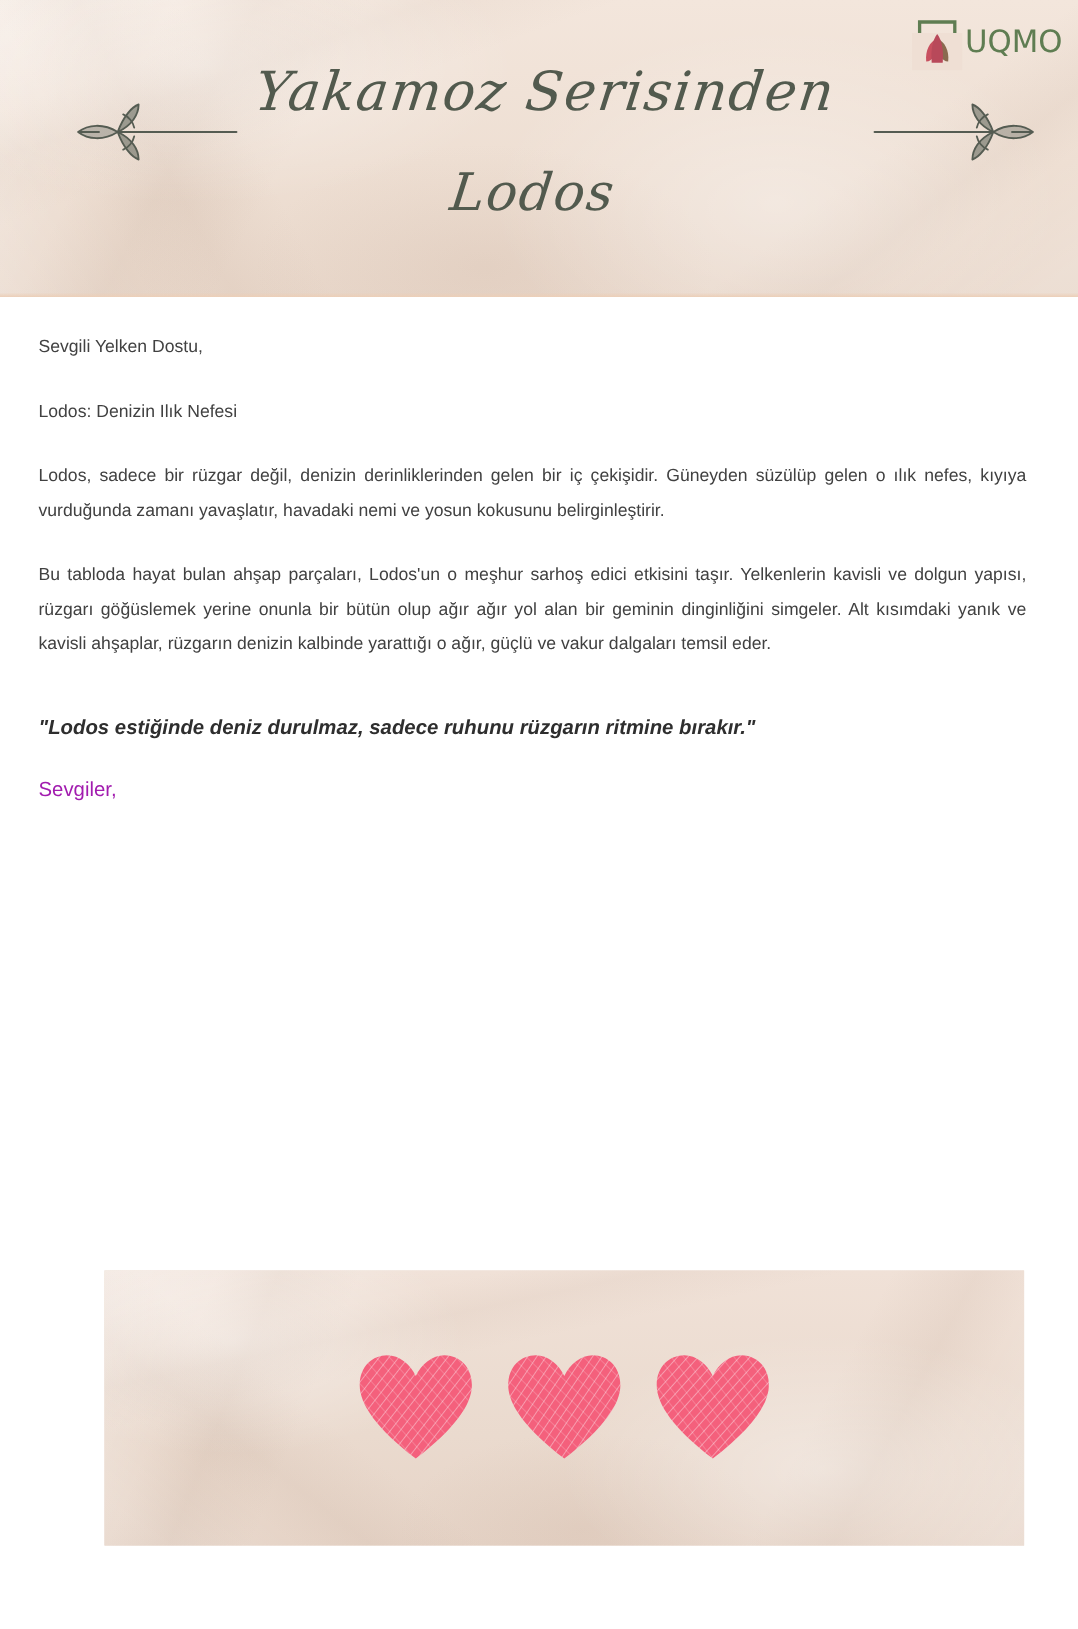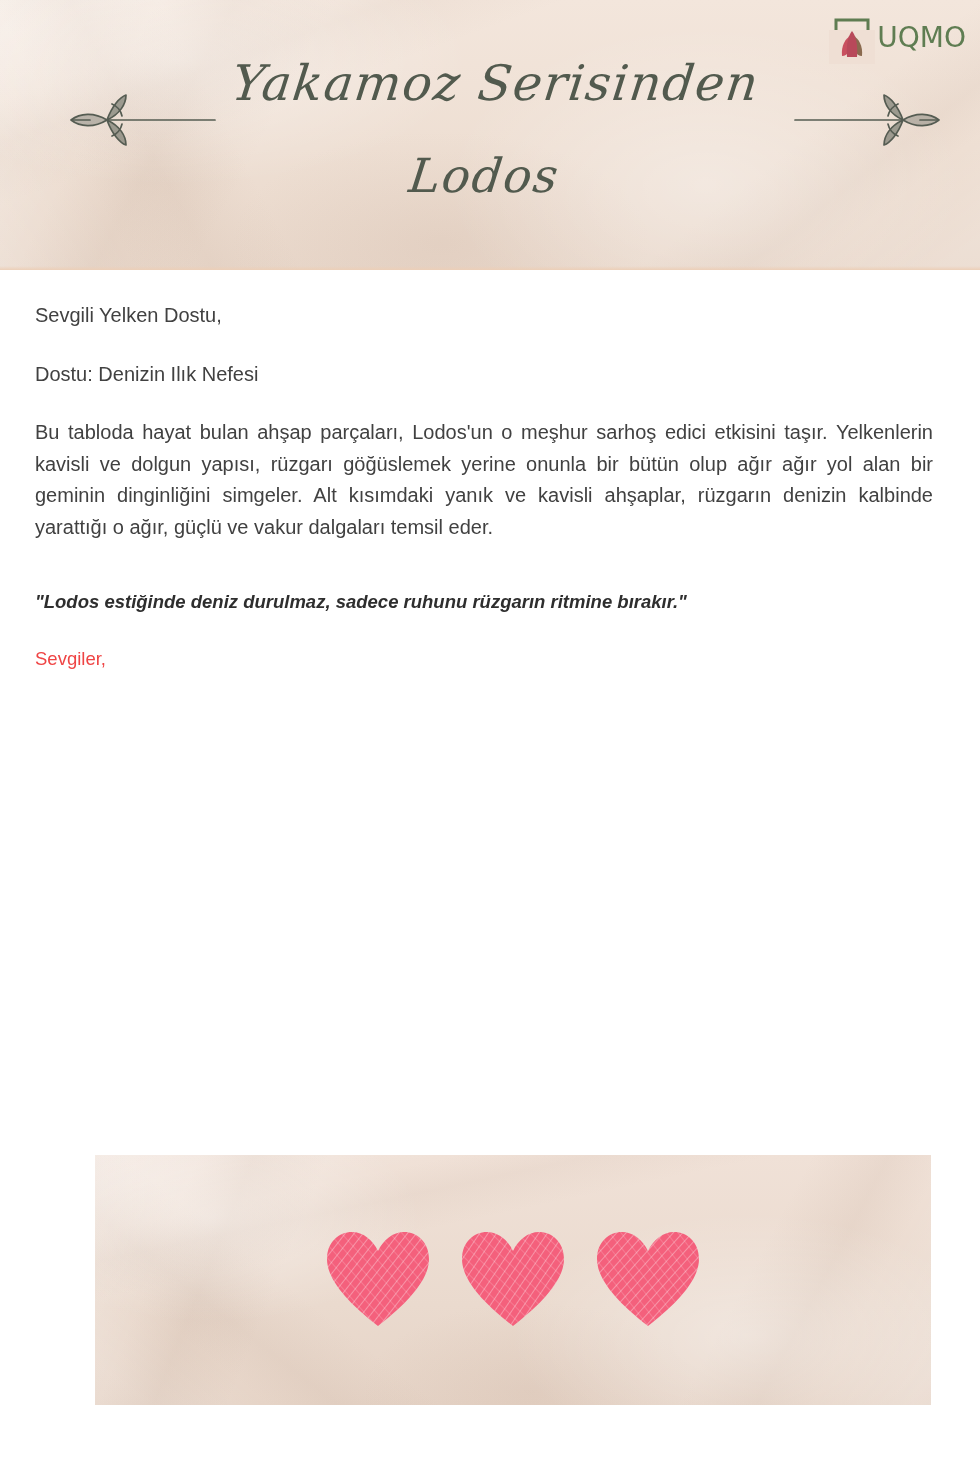--- a/index.html
+++ b/index.html
@@ -94,40 +94,40 @@
   
   .letter-body {
     position: absolute;
     left: 35px;
     top: 300px;
     width: 910px;
   }
   .para {
     color: #414141;
     font-family: "Liberation Sans", sans-serif;
-    font-size: 20px;
+    font-size: 16px;
     line-height: 31.5px;
     text-align: justify;
     margin: 0 12px 27px 0;
     -webkit-hyphens: none;
     hyphens: none;
   }
   .para.no-justify { text-align: left; }
   .quote {
     color: #2e2e2e;
     font-family: "Liberation Sans", sans-serif;
     font-size: 18.5px;
     font-weight: bold;
     font-style: italic;
     line-height: 30px;
     margin: 44px 0 28px 0;
     text-align: left;
   }
   .signoff {
-    color: #ef4444;
+    color: #a21caf;
     font-family: "Liberation Sans", sans-serif;
     font-size: 18.5px;
     line-height: 28px;
     text-align: left;
     margin: 0;
   }
   .signoff span { display: block; }
 
   
   .footer-image {
@@ -208,21 +208,22 @@
         <path d="M23 21 C 30 24, 34 32, 33 42 C 27 42, 23 34, 23 26 Z" fill="#8a6a4f"></path>
         <path d="M23 17 C 19 22, 17 31, 18 43 L28 43 C 29 31, 27 22, 23 17 Z" fill="#b8495a"></path>
       </svg>
     </span>
     <span class="logo-text">UQMO</span>
   </div>
 </div>
 
 <div class="letter-body">
   <p class="para no-justify">Sevgili Yelken Dostu,</p>
-  <p class="para no-justify">Dostu: Denizin Ilık Nefesi</p>
+  <p class="para no-justify">Lodos: Denizin Ilık Nefesi</p>
+  <p class="para">Lodos, sadece bir rüzgar değil, denizin derinliklerinden gelen bir iç çekişidir. Güneyden süzülüp gelen o ılık nefes, kıyıya vurduğunda zamanı yavaşlatır, havadaki nemi ve yosun kokusunu belirginleştirir.</p>
   <p class="para">Bu tabloda hayat bulan ahşap parçaları, Lodos'un o meşhur sarhoş edici etkisini taşır. Yelkenlerin kavisli ve dolgun yapısı, rüzgarı göğüslemek yerine onunla bir bütün olup ağır ağır yol alan bir geminin dinginliğini simgeler. Alt kısımdaki yanık ve kavisli ahşaplar, rüzgarın denizin kalbinde yarattığı o ağır, güçlü ve vakur dalgaları temsil eder.</p>
   <p class="quote">"Lodos estiğinde deniz durulmaz, sadece ruhunu rüzgarın ritmine bırakır."</p>
   <div class="signoff">
     <span>Sevgiler,</span>
   </div>
 </div>
 
 <div class="footer-image">
   <div class="hearts-row">
 

